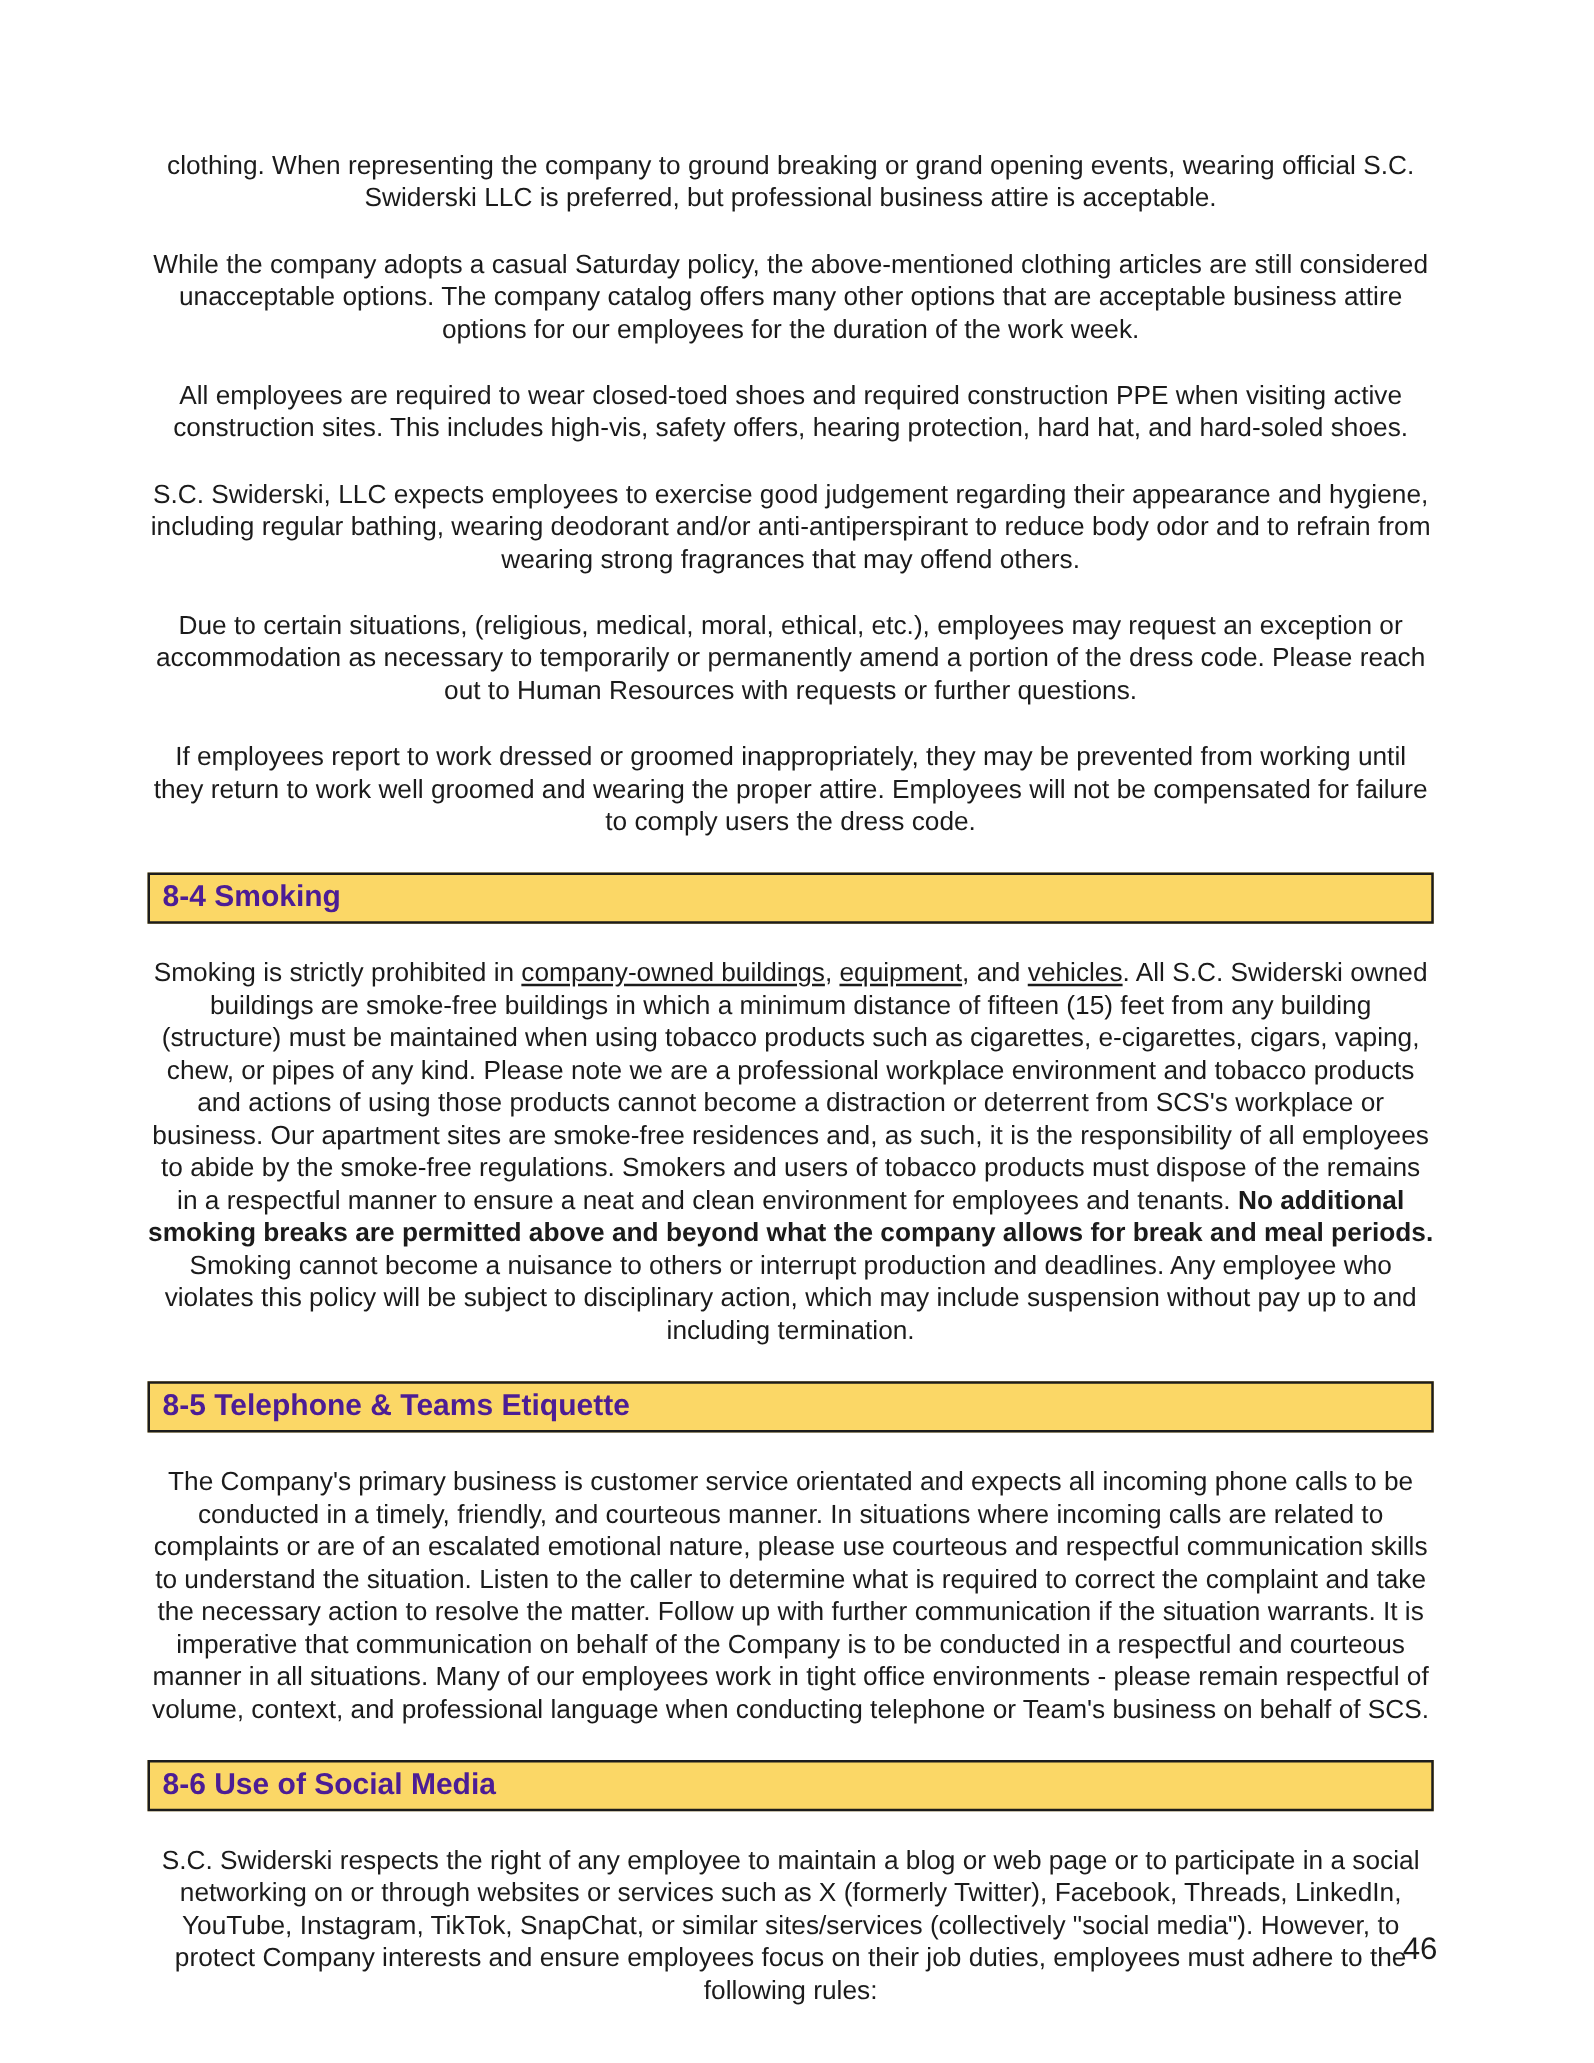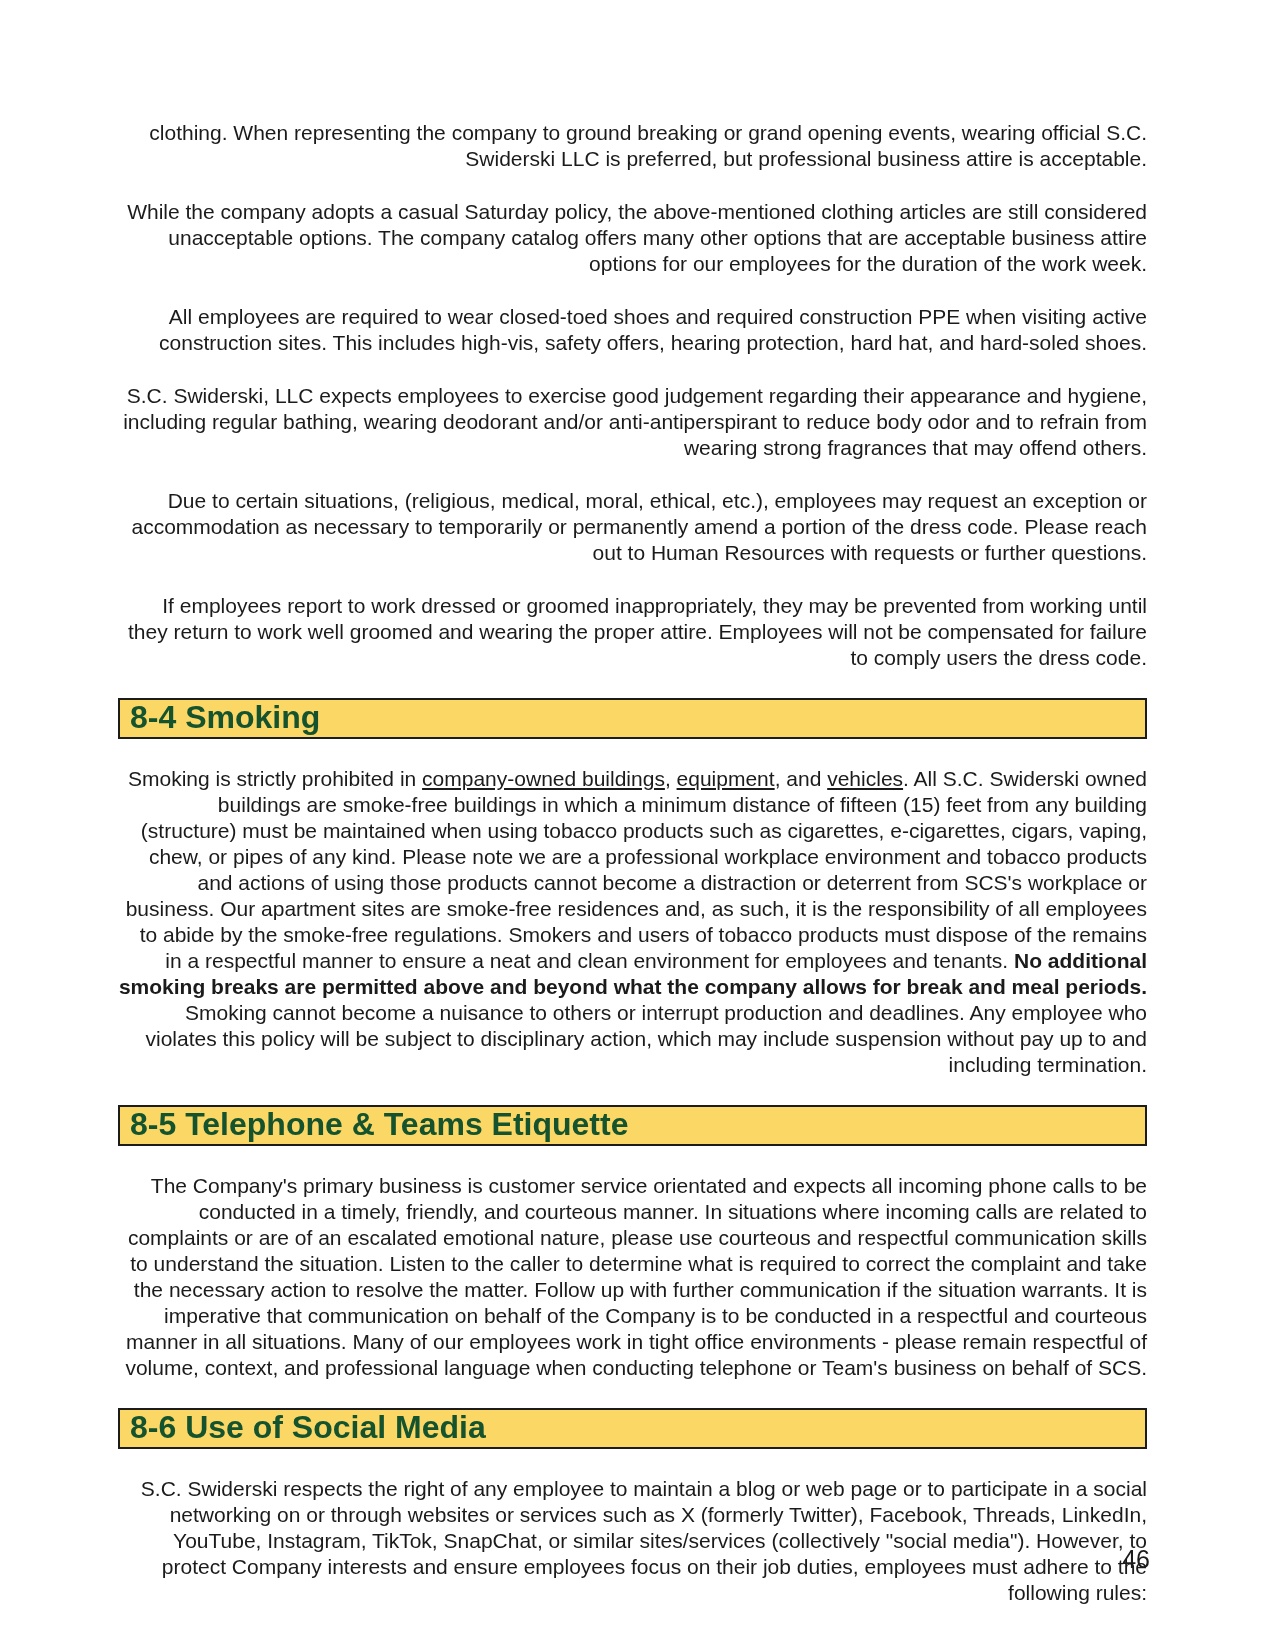--- a/index.html
+++ b/index.html
@@ -16,32 +16,32 @@
     font-family: "Liberation Sans", sans-serif;
     color: #1b1b1b;
     box-sizing: border-box;
     padding: 120px 128px 0 118px;
     overflow: hidden;
   }
   .body-text {
     font-size: 21px;
     line-height: 26px;
     margin: 0 0 27px 0;
-    text-align: right;
+    text-align: center;
   }
   .section-heading {
     box-sizing: border-box;
     background: #fbd766;
     border: 2px solid #1c1c1c;
-    font-size: 32px;
+    font-size: 24px;
     font-weight: bold;
     line-height: 31px;
     padding: 2px 10px 4px 10px;
     margin: 12px 0 27px 0;
-    color: #14532d;
+    color: #4c1d95;
   }
   .u { text-decoration: underline; }
   .b { font-weight: bold; }
   .page-number {
     position: absolute;
     right: 125px;
     top: 1546px;
     font-size: 25px;
     line-height: 26px;
     color: #1b1b1b;

